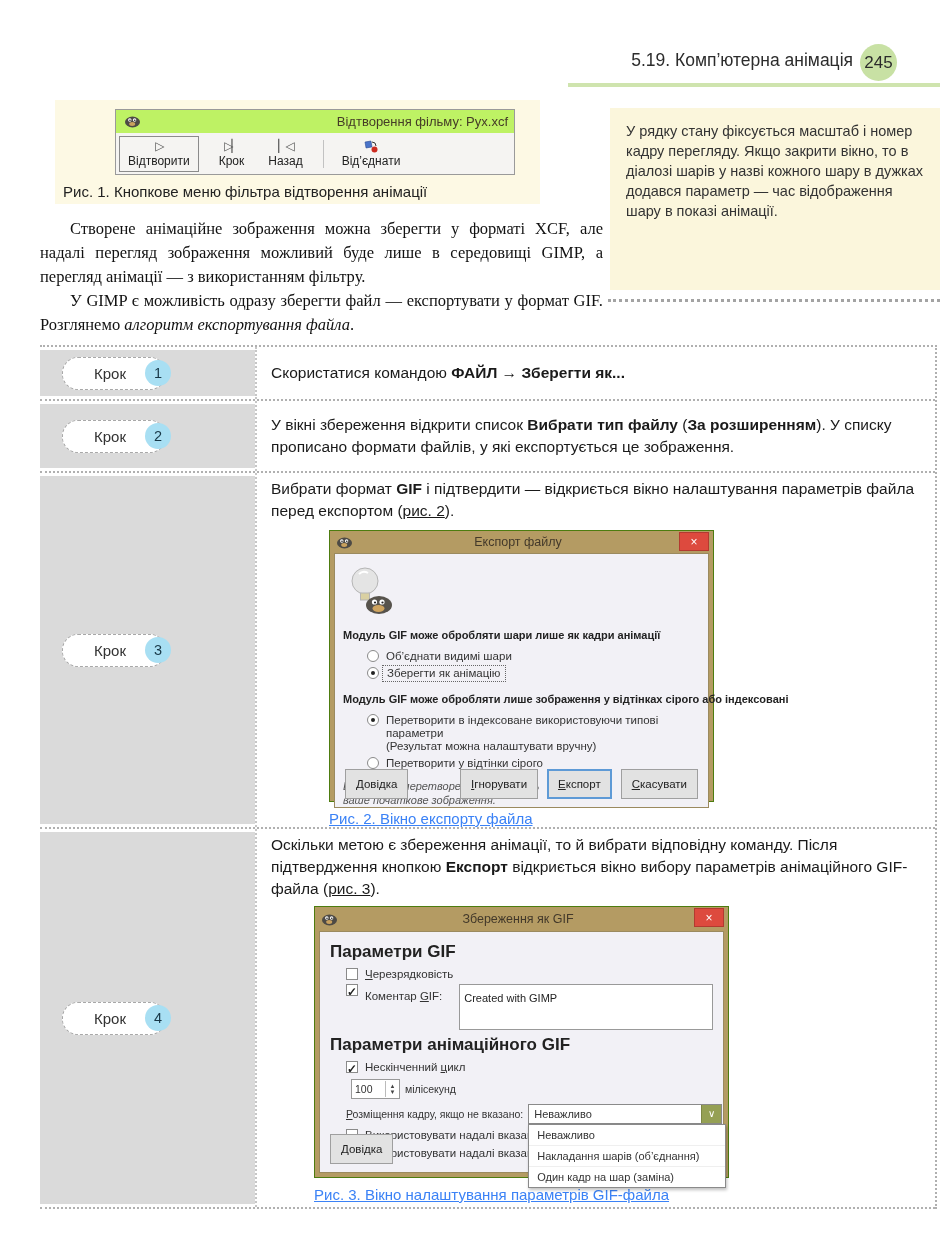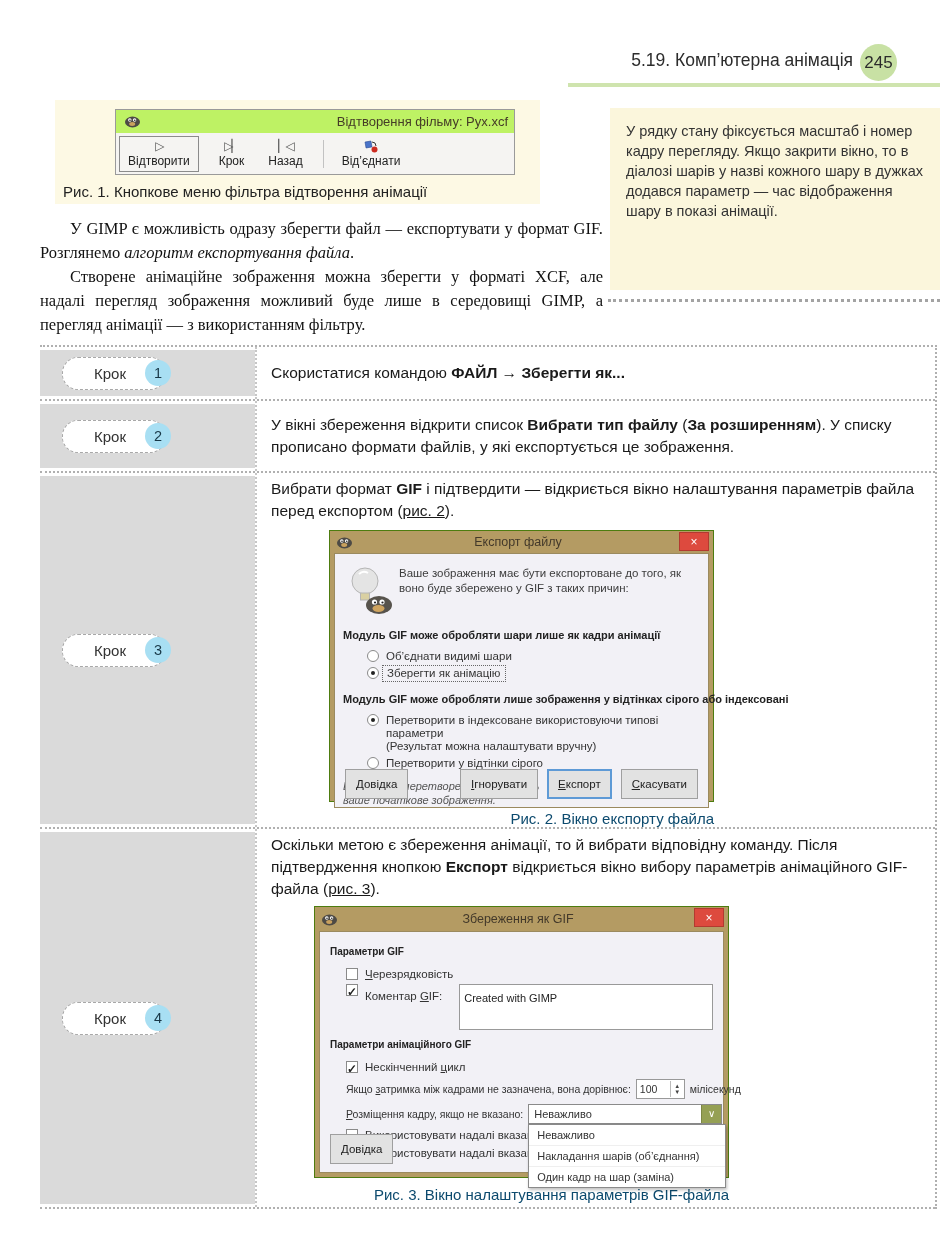--- a/index.html
+++ b/index.html
@@ -86,21 +86,21 @@
   .radio{flex:0 0 12px;width:12px;height:12px;border:1px solid #8a8a8a;border-radius:50%;
          background:#fff;position:relative;box-sizing:border-box;}
   .radio.sel::after{content:"";position:absolute;left:3px;top:3px;width:4px;height:4px;
                     border-radius:50%;background:#222;}
   .focus-box{border:1px dotted #666;padding:1px 4px;margin:-2px 0 0 -4px;}
   .note{font-style:italic;color:#555;font-size:11px;line-height:14px;margin:9px 8px 0 8px;}
 
   
   .gif-win{width:415px;height:272px;margin:6px 0 0 43px;}
   .gif-pad{padding:7px 10px 0 10px;}
-  .g-grp{font-weight:bold;font-size:10px;margin:2px 0 3px;color:#222;}
+  .g-grp{font-weight:bold;font-size:17px;margin:2px 0 3px;color:#222;}
   .g-row{display:flex;align-items:center;gap:7px;margin:2px 0 2px 16px;font-size:11.5px;height:16px;}
   .cb{width:12px;height:12px;border:1px solid #8a8a8a;background:#fff;position:relative;
       flex:0 0 12px;box-sizing:border-box;}
   .cb .mark{position:absolute;left:0;top:-4px;font-size:12px;font-weight:bold;color:#222;}
   .comment-row{display:flex;align-items:flex-start;gap:7px;margin:2px 0 4px 16px;font-size:11.5px;}
   .comment-box{margin-left:10px;flex:1;height:46px;background:#fff;border:1px solid #999;
                font-size:11px;padding:2px 4px;color:#222;box-sizing:border-box;}
   .delay-row{display:flex;align-items:center;margin:3px 0 3px 16px;font-size:10.5px;white-space:nowrap;}
   .spin{display:flex;align-items:center;border:1px solid #999;background:#fff;height:18px;margin:0 5px;}
   .spin-val{width:27px;text-align:left;padding:0 3px;font-size:10.5px;}
@@ -111,21 +111,21 @@
   .combo{display:flex;align-items:center;border:1px solid #8a8a8a;background:#fff;height:20px;
          width:194px;box-sizing:border-box;}
   .combo-text{flex:1;padding-left:5px;font-size:11px;}
   .combo-btn{width:19px;height:18px;background:#95a054;color:#fff;display:flex;align-items:center;
              justify-content:center;font-size:10px;border-left:1px solid #7d8745;}
   .dd-list{position:absolute;left:0;top:20px;width:196px;background:#fff;border:1px solid #8a8a8a;
            z-index:6;box-shadow:1px 2px 3px rgba(0,0,0,.25);}
   .dd-item{padding:3px 8px;font-size:11px;line-height:14px;border-bottom:1px solid #efefef;}
   .dd-item:last-child{border-bottom:none;}
 
-  .fig-caption{font-size:15px;color:#0c4a6e;text-align:right;margin-top:6px;}
+  .fig-caption{font-size:15px;color:#3b82f6;text-align:left;margin-top:6px;text-decoration:underline;}
   .fig2-cap{width:385px;margin-left:58px;}
   .fig3-cap{width:415px;margin-left:43px;}
 </style>
 </head>
 <body>
 
 <div class="page">
 
   <div class="sec-title">5.19. Комп’ютерна анімація</div>
   <div class="page-circle">245</div>
@@ -168,22 +168,22 @@
         </div>
       </div>
     </div>
     <div class="fig1-caption">Рис. 1.  Кнопкове меню фільтра відтворення анімації</div>
   </div>
 
   <div class="side-note">У рядку стану фіксується масштаб і номер кадру перегляду. Якщо закрити вікно, то в діалозі шарів у назві кожного шару в дужках додався параметр — час відображення шару в показі анімації.</div>
   <div class="side-sep"></div>
 
   <div class="intro">
+    <p>Створене анімаційне зображення можна зберегти у форматі XCF, але надалі перегляд зображення можливий буде лише в середовищі GIMP, а перегляд анімації — з використанням фільтру.</p>
     <p><span>У GIMP є можливість одразу зберегти файл — експортувати у формат GIF. Розглянемо </span><i>алгоритм експортування файла</i><span>.</span></p>
-    <p>Створене анімаційне зображення можна зберегти у форматі XCF, але надалі перегляд зображення можливий буде лише в середовищі GIMP, а перегляд анімації — з використанням фільтру.</p>
   </div>
 
   <div class="steps">
 
     <div class="trow" style="height:54px;">
       <div class="cell-l">
         <div class="badge">
           <span class="badge-label">Крок</span>
           <span class="badge-num">1</span>
         </div>
@@ -234,21 +234,20 @@
                 <circle cx="19" cy="17" r="13" fill="#e4e4e4" stroke="#b5b5b5"></circle>
                 <path d="M13 10 Q17 6 22 9" stroke="#fff" stroke-width="2" fill="none"></path>
                 <rect x="14.5" y="29" width="9" height="7" fill="#d9d0a2" stroke="#b5b5b5"></rect>
                 <ellipse cx="33" cy="41" rx="13" ry="9" fill="#57534c"></ellipse>
                 <circle cx="28.5" cy="38" r="2.6" fill="#fff"></circle>
                   <circle cx="36" cy="38" r="2.6" fill="#fff"></circle>
                 <circle cx="29" cy="38.5" r="1.1" fill="#222"></circle>
                   <circle cx="36.5" cy="38.5" r="1.1" fill="#222"></circle>
                 <ellipse cx="32.5" cy="44.5" rx="6" ry="3.4" fill="#cfa45f"></ellipse>
               </svg>
-              <div class="exp-intro">Ваше зображення має бути експортоване до того, як воно буде збережено у GIF з таких причин:</div>
             </div>
             <div class="grp">Модуль GIF може обробляти шари лише як кадри анімації</div>
             <div class="opt">
               <span class="radio"></span>
               <span>Об’єднати видимі шари</span>
             </div>
             <div class="opt">
               <span class="radio sel"></span>
               <span class="focus-box">Зберегти як анімацію</span>
             </div>
@@ -313,21 +312,20 @@
               <span class="comment-box">Created with GIMP</span>
             </div>
             <div class="g-grp">Параметри анімаційного GIF</div>
             <div class="g-row">
               <span class="cb">
                   <span class="mark">✓</span>
                 </span>
               <span><span>Нескінченний </span><span class="u">ц</span><span>икл</span></span>
             </div>
             <div class="delay-row">
-              <span><span>Якщо </span><span class="u">з</span><span>атримка між кадрами не зазначена, вона дорівнює:</span></span>
               <span class="spin">
                 <span class="spin-val">100</span>
                 <span class="spin-btns">
                     <span>▲</span>
                     <span>▼</span>
                   </span>
               </span>
               <span>мілісекунд</span>
             </div>
             <div class="place-row">

